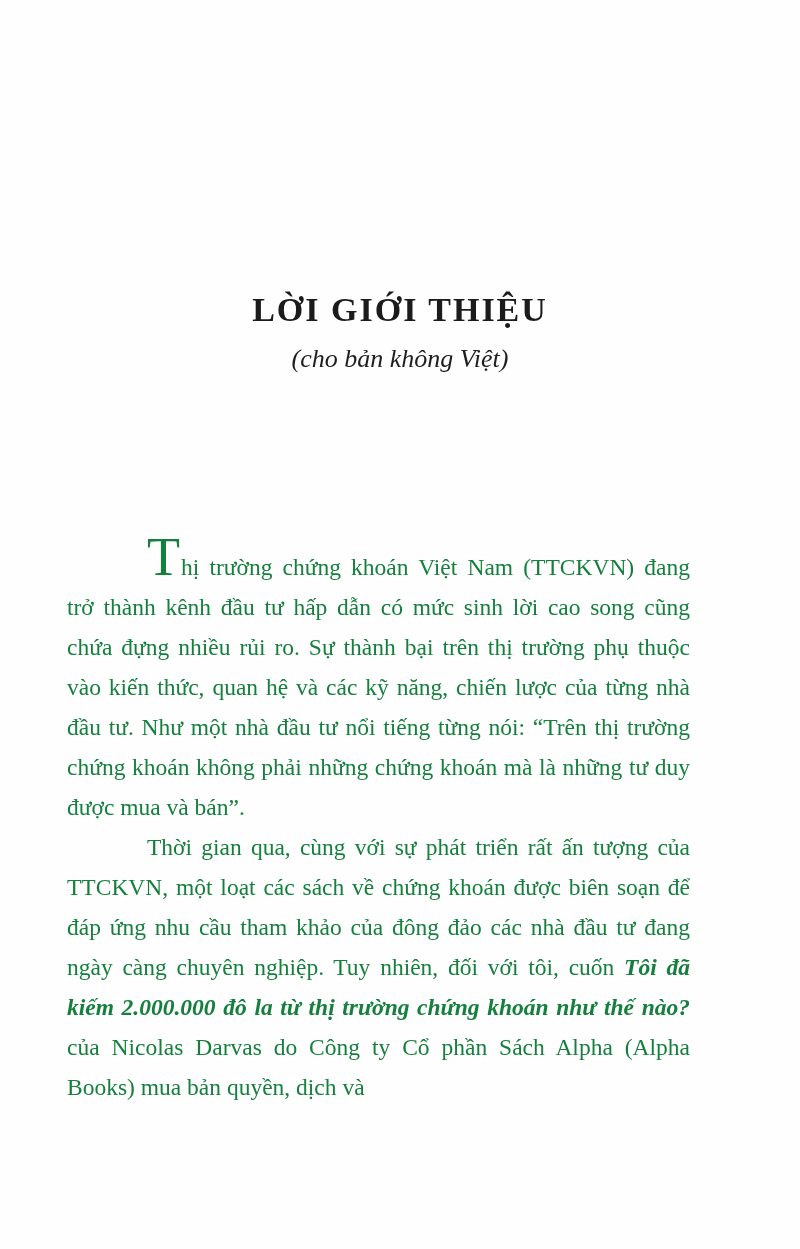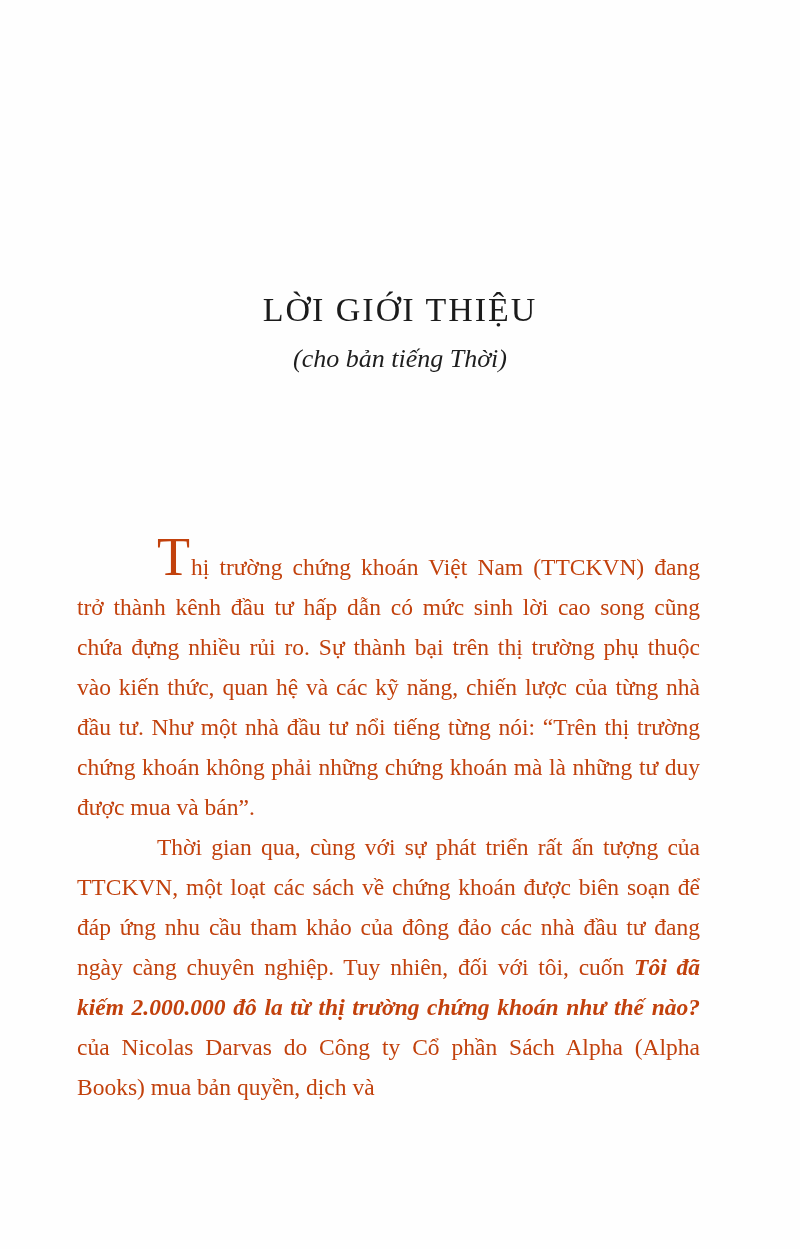--- a/index.html
+++ b/index.html
@@ -26,44 +26,44 @@
   .heading {
     position: absolute;
     top: 290px;
     left: 0;
     width: 100%;
     text-align: center;
   }
 
   .title {
     font-size: 34px;
-    font-weight: normal;
+    font-weight: bold;
     letter-spacing: 2px;
     line-height: 40px;
     color: #1b1b1b;
   }
 
   .subtitle {
     margin-top: 13px;
     font-size: 26px;
     font-style: italic;
     line-height: 32px;
     color: #1e1e1e;
   }
 
   
   .body-text {
     position: absolute;
     top: 537px;
-    left: 77px;
+    left: 67px;
     width: 623px;
     font-size: 23.5px;
     line-height: 40px;
     text-align: justify;
-    color: #c2410c;
+    color: #15803d;
   }
 
   .para {
     text-indent: 80px;
   }
 
   .para + .para {
   }
 
   
@@ -79,21 +79,21 @@
     font-style: italic;
   }
 </style>
 </head>
 <body>
 
 <div class="page">
 
   <header class="heading">
     <h1 class="title">LỜI GIỚI THIỆU</h1>
-    <div class="subtitle">(cho bản tiếng Thời)</div>
+    <div class="subtitle">(cho bản không Việt)</div>
   </header>
 
   <main class="body-text">
 
     <p class="para"><span class="initial-cap">T</span><span>hị trường chứng khoán Việt Nam (TTCKVN) đang trở thành kênh đầu tư hấp dẫn có mức sinh lời cao song cũng chứa đựng nhiều rủi ro. Sự thành bại trên thị trường phụ thuộc vào kiến thức, quan hệ và các kỹ năng, chiến lược của từng nhà đầu tư. Như một nhà đầu tư nổi tiếng từng nói: “Trên thị trường chứng khoán không phải những chứng khoán mà là những tư duy được mua và bán”.</span></p>
 
     <p class="para"><span>Thời gian qua, cùng với sự phát triển rất ấn tượng của TTCKVN, một loạt các sách về chứng khoán được biên soạn để đáp ứng nhu cầu tham khảo của đông đảo các nhà đầu tư đang ngày càng chuyên nghiệp. Tuy nhiên, đối với tôi, cuốn </span><em class="book-title">Tôi đã kiếm 2.000.000 đô la từ thị trường chứng khoán như thế nào?</em><span> của Nicolas Darvas do Công ty Cổ phần Sách Alpha (Alpha Books) mua bản quyền, dịch và</span></p>
 
   </main>
 

